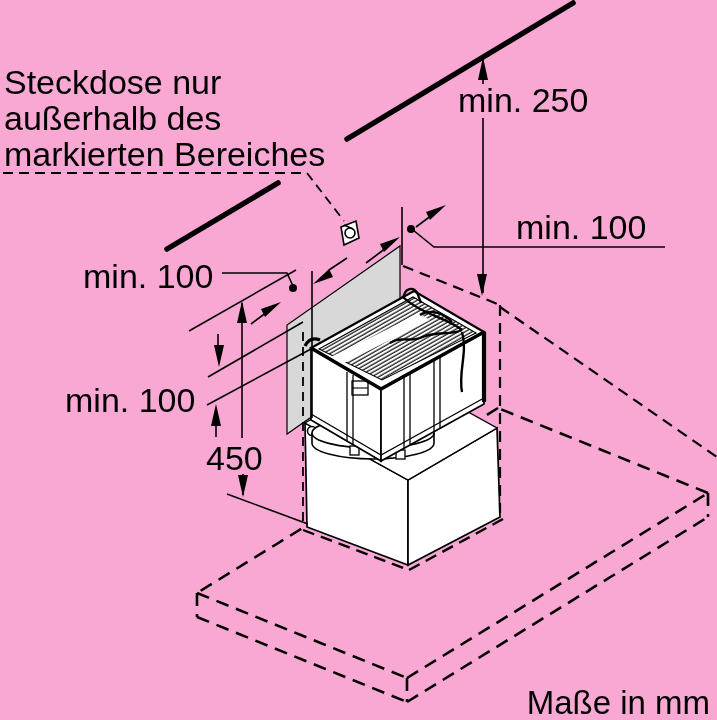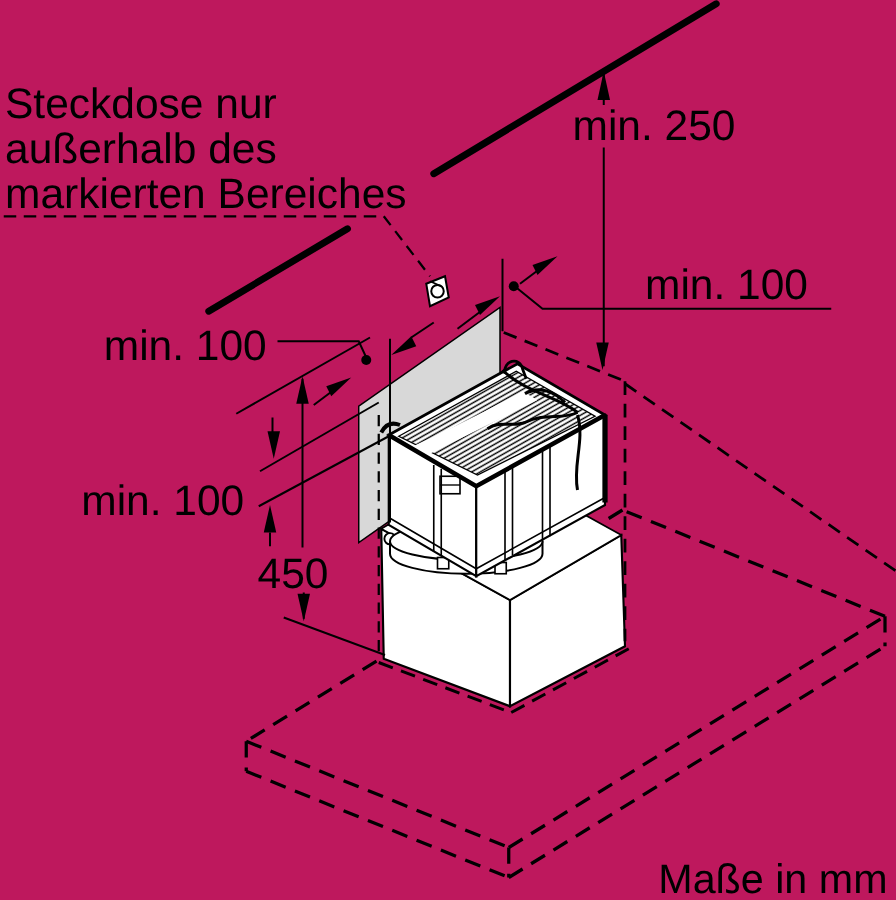--- a/index.html
+++ b/index.html
@@ -4,21 +4,21 @@
 <style>
   html, body {
     margin: 0;
     padding: 0;
     background: #ffffff;
   }
   .stage {
     position: relative;
     width: 717px;
     height: 720px;
-    background: #be185d;
+    background: #f9a8d4;
     font-family: "Liberation Sans", sans-serif;
     overflow: hidden;
   }
   svg { display: block; }
   text {
     font-family: "Liberation Sans", sans-serif;
     fill: #000000;
   }
   .dim-label { font-size: 34px; }
   .note-label { font-size: 34px; }

